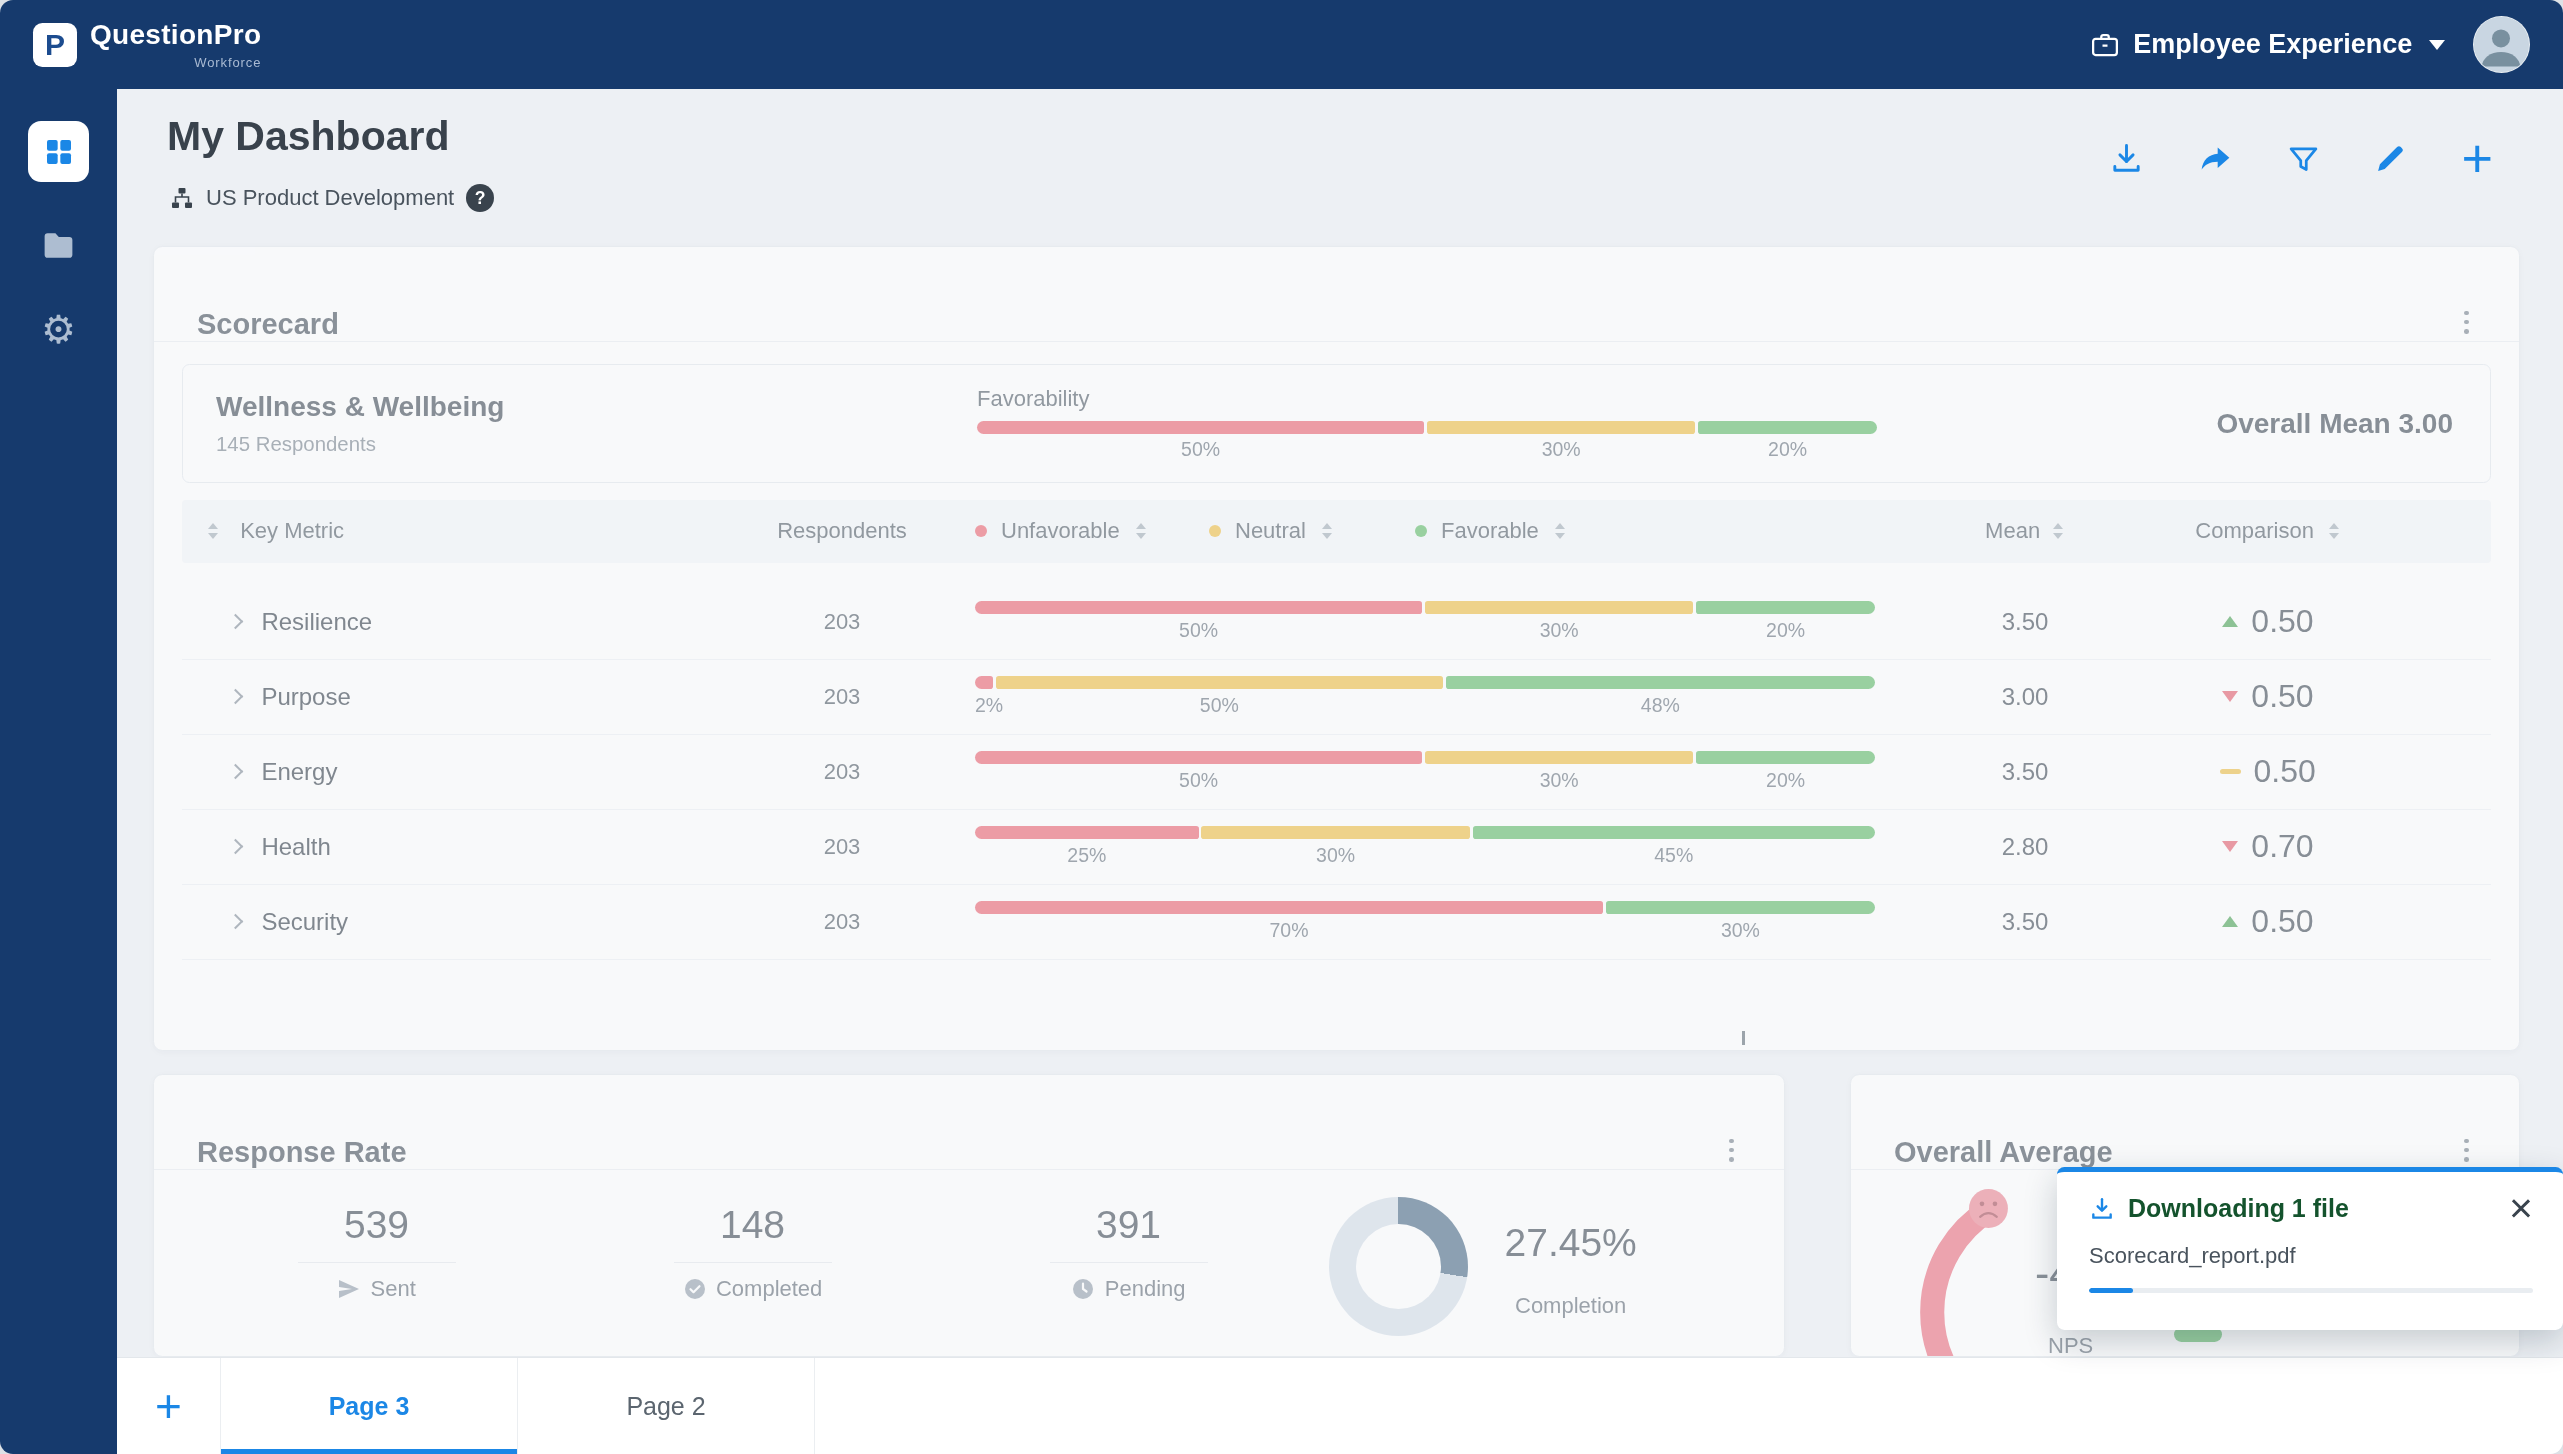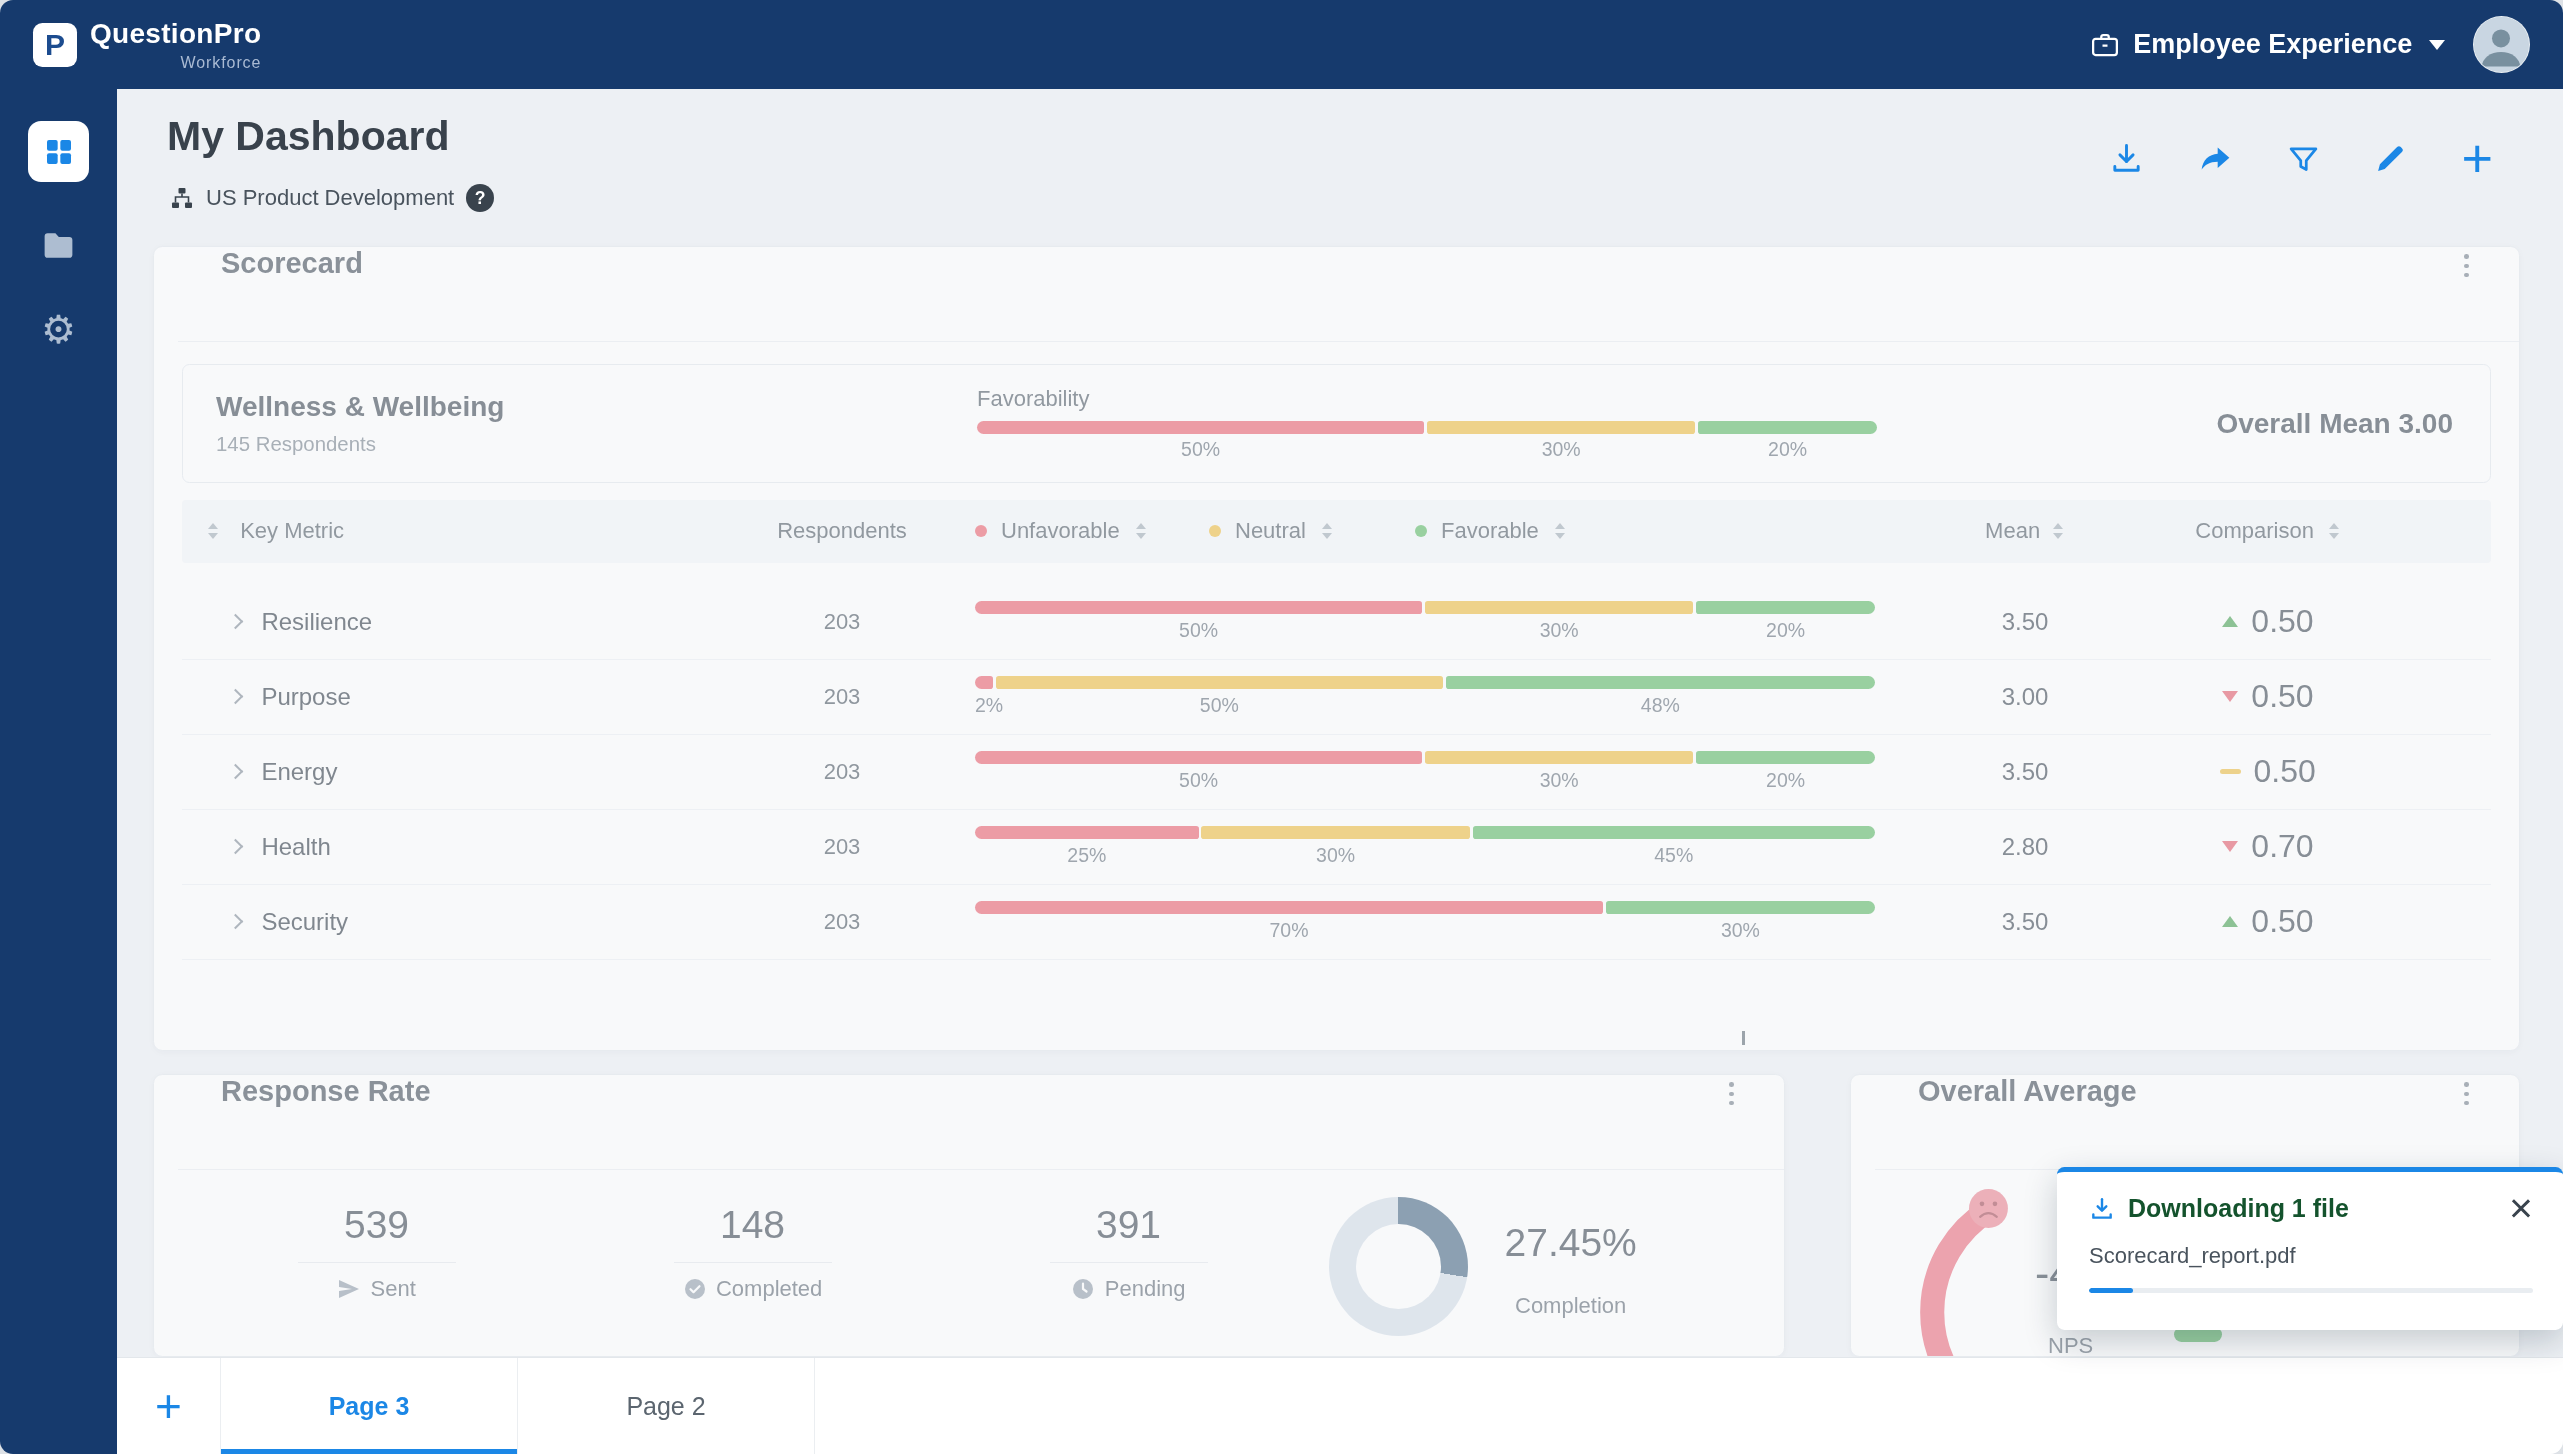--- a/index.html
+++ b/index.html
@@ -6,21 +6,21 @@
   html,body { background:#DDE1E6; }
   body { font-family:"Liberation Sans", sans-serif; }
   .app { position:relative; width:2563px; height:1454px; background:#EDF0F4; overflow:hidden; border-radius:13px; }
 
   
   .topbar { position:absolute; top:0; left:0; right:0; height:89px; background:#163A6D; display:flex; align-items:center; padding:0 33px; z-index:20; }
   .brand { display:flex; align-items:center; gap:13px; }
   .logo-box { width:44px; height:44px; background:#fff; border-radius:9.3px; display:grid; place-items:center; font-weight:bold; font-size:30px; color:#1C4C8F; }
   .brand-text { color:#fff; }
   .brand-name { font-size:28px; font-weight:bold; letter-spacing:0.3px; }
-  .brand-sub { font-size:16px; color:#A9BAD3; text-align:right; letter-spacing:0.9px; margin-top:4px; }
+  .brand-sub { font-size:13px; color:#A9BAD3; text-align:right; letter-spacing:0.9px; margin-top:4px; }
   .topbar-spacer { flex:1; }
   .workspace { display:flex; align-items:center; gap:13px; color:#fff; font-weight:bold; font-size:27px; margin-right:28px; cursor:pointer; }
   .chev-down { width:0; height:0; border-left:8.3px solid transparent; border-right:8.3px solid transparent; border-top:10.2px solid #fff; margin-left:3.7px; }
   .avatar { width:57px; height:57px; border-radius:50%; overflow:hidden; border:1.9px solid rgba(255,255,255,.6); background:#C9D6E2; }
 
   
   .sidebar { position:absolute; top:89px; left:0; width:117px; bottom:0; background:#163A6D; display:flex; flex-direction:column; align-items:center; padding-top:32px; gap:43px; z-index:15; }
   .side-active { width:61px; height:61px; background:#fff; border-radius:13px; display:grid; place-items:center; cursor:pointer; }
   .side-icon { width:41px; height:41px; display:grid; place-items:center; cursor:pointer; }
   .gear-glyph { font-size:39px; color:#ADBDD1; line-height:1; }
@@ -29,21 +29,21 @@
   .page-title { position:absolute; left:167px; top:113px; font-size:41px; font-weight:bold; color:#39424C; }
   .breadcrumb-row { position:absolute; left:170px; top:184px; display:flex; align-items:center; gap:12px; font-size:22px; color:#49535D; }
   .help { width:28px; height:28px; border-radius:50%; background:#39434D; color:#fff; font-size:17.6px; font-weight:bold; display:grid; place-items:center; cursor:pointer; }
   .toolbar { position:absolute; right:70px; top:137px; display:flex; align-items:center; gap:54px; }
   .tool-btn { display:grid; place-items:center; cursor:pointer; }
   .plus-glyph { font-size:54px; font-weight:300; color:#1B87E6; line-height:.8; }
 
   
   .card { position:absolute; background:#fff; border:0.9px solid #E4E8ED; border-radius:9.3px; box-shadow:0 1.9px 7.4px rgba(40,60,80,.05); overflow:hidden; }
   .dimmed { opacity:.62; }
-  .card-title-row { height:95px; display:flex; align-items:flex-start; justify-content:space-between; padding:0 43px; border-bottom:0.9px solid #EAEDF1;margin-left:24px; }
+  .card-title-row { height:95px; display:flex; align-items:flex-end; justify-content:space-between; padding:0 43px; border-bottom:0.9px solid #EAEDF1; }
   .card-title { font-size:29px; font-weight:bold; color:#4E5863; }
   .kebab { display:flex; flex-direction:column; gap:4.6px; padding:7.4px; cursor:pointer; }
   .kebab i { width:4.6px; height:4.6px; border-radius:50%; background:#7E8892; }
 
   .card-scorecard { left:153px; top:246px; width:2367px; height:805px; }
 
   
   .summary { margin:22px 28px 0; border:0.9px solid #E4E8ED; border-radius:7.4px; height:119px; display:flex; align-items:center; }
   .sum-left { width:794px; padding-left:33px; }
   .sum-metric { font-size:28px; font-weight:bold; color:#49535D; }

